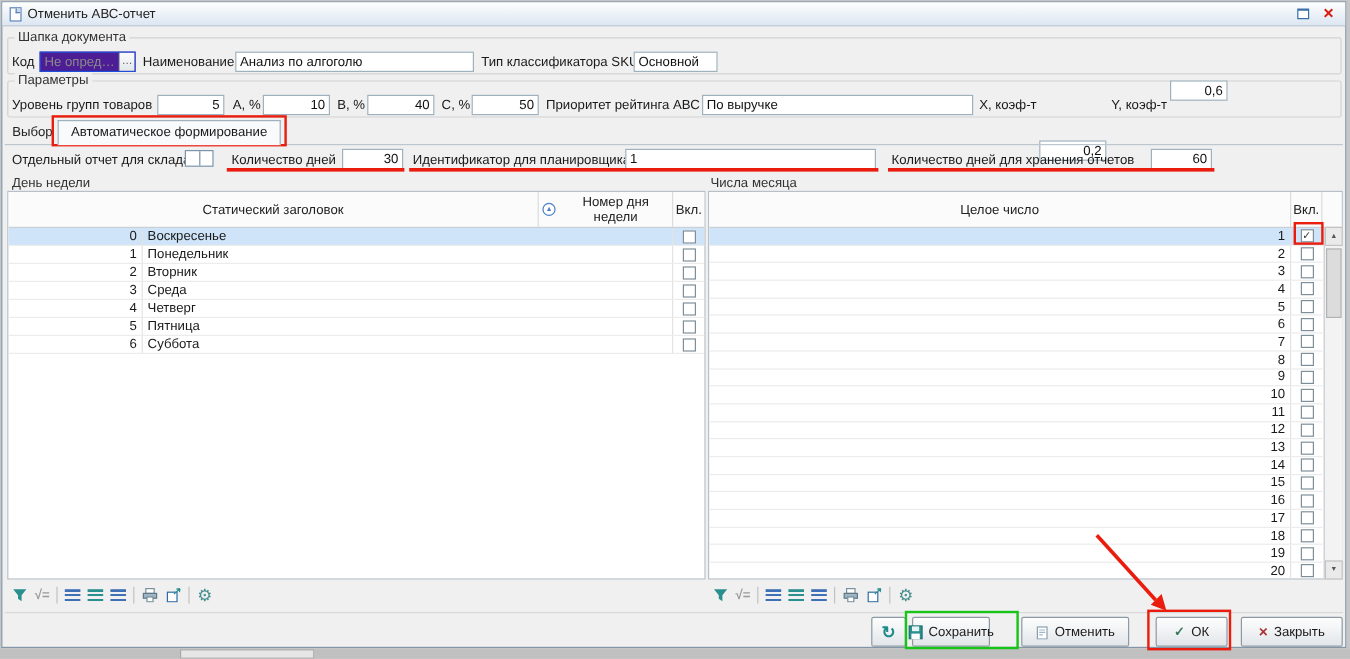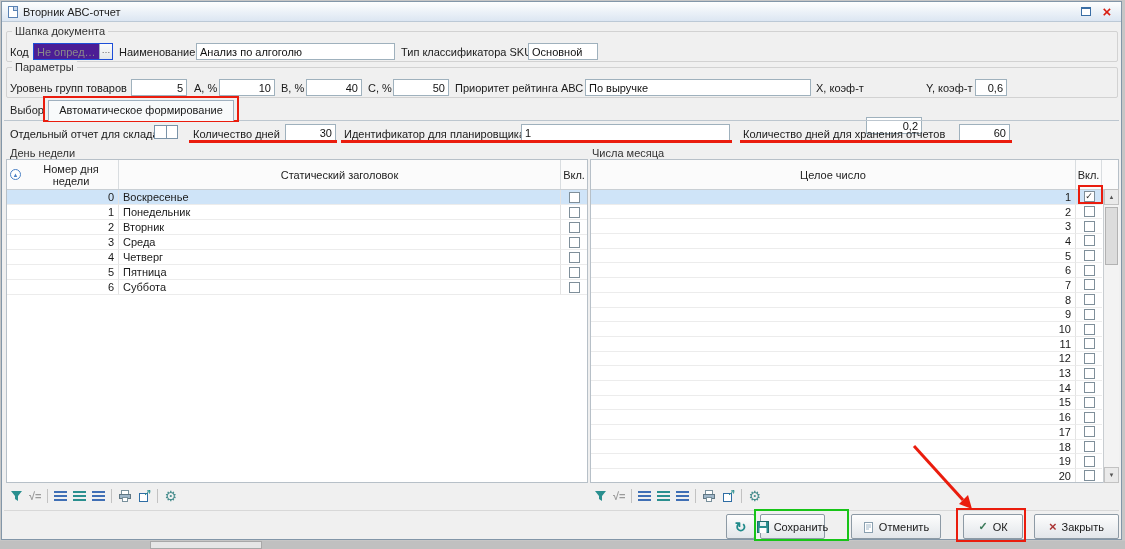--- a/index.html
+++ b/index.html
@@ -90,21 +90,21 @@
 <body>
 
 <div class="taskbar">
   <div class="taskbtn"></div>
 </div>
 
 <div class="dialog">
 
   <div class="titlebar">
     <span class="winicon"></span>
-    <span class="title">Вторник АВС-отчет</span>
+    <span class="title">Отменить АВС-отчет</span>
     <span class="maxbtn">
         <span class="maxrect"></span>
       </span>
     <span class="closebtn">×</span>
   </div>
 
   <div class="group" style="left:4px;top:29px;width:1112px;height:31px"></div>
   <span class="glabel" style="left:10px;top:23px">Шапка документа</span>
   <span class="lbl" style="left:8px;top:44px">Код</span>
   <span class="codefield" style="left:31px;top:41px;width:80px">
@@ -124,45 +124,45 @@
   <input class="tb num" style="left: 217px; top: 77px; width: 56px;" value="10">
   <span class="lbl" style="left:279px;top:80px">B, %</span>
   <input class="tb num" style="left: 304px; top: 77px; width: 56px;" value="40">
   <span class="lbl" style="left:366px;top:80px">C, %</span>
   <input class="tb num" style="left: 391px; top: 77px; width: 56px;" value="50">
   <span class="lbl" style="left:453px;top:80px">Приоритет рейтинга АВС</span>
   <input class="tb" style="left: 583px; top: 77px; width: 226px;" value="По выручке">
   <span class="lbl" style="left:814px;top:80px">X, коэф-т</span>
   <input class="tb num" style="left: 864px; top: 77px; width: 56px; margin-top: 38px;" value="0,2">
   <span class="lbl" style="left:924px;top:80px">Y, коэф-т</span>
-  <input class="tb num" style="left: 973px; top: 77px; width: 32px;" value="0,6">
+  <input class="tb num" style="left: 973px; top: 65px; width: 48px;" value="0,6">
 
   <div class="tabline"></div>
   <span class="tab-plain">Выбор</span>
   <span class="tab-active">Автоматическое формирование</span>
 
   <span class="lbl" style="left:8px;top:126px">Отдельный отчет для склада</span>
   <span class="splitcheck"></span>
   <span class="lbl" style="left:191px;top:126px">Количество дней</span>
   <input class="tb num" style="left: 283px; top: 122px; width: 51px;" value="30">
   <span class="lbl" style="left:342px;top:126px">Идентификатор для планировщика</span>
   <input class="tb" style="left: 519px; top: 122px; width: 209px;" value="1">
   <span class="lbl" style="left:741px;top:126px">Количество дней для хранения отчетов</span>
   <input class="tb num" style="left: 957px; top: 122px; width: 51px;" value="60">
 
   <span class="caption" style="left:8px;top:145px">День недели</span>
   <div class="tbl" style="left:4px;top:157px;width:582px;height:324px">
     <div class="thead">
+      <div class="th lw2">
+          <span>Статический заголовок</span>
+        </div>
       <div class="th first lw1">
         <span class="sorticon">▲</span>
         <span>Номер дня недели</span>
       </div>
-      <div class="th lw2">
-          <span>Статический заголовок</span>
-        </div>
       <div class="th lw3">
           <span>Вкл.</span>
         </div>
     </div>
     <div>
         <div class="trow ltrow sel">
           <div class="cell numc lw1">0</div>
           <div class="cell txtc lw2">Воскресенье</div>
           <div class="cell chkc lw3">
             <span class="cb"></span>

